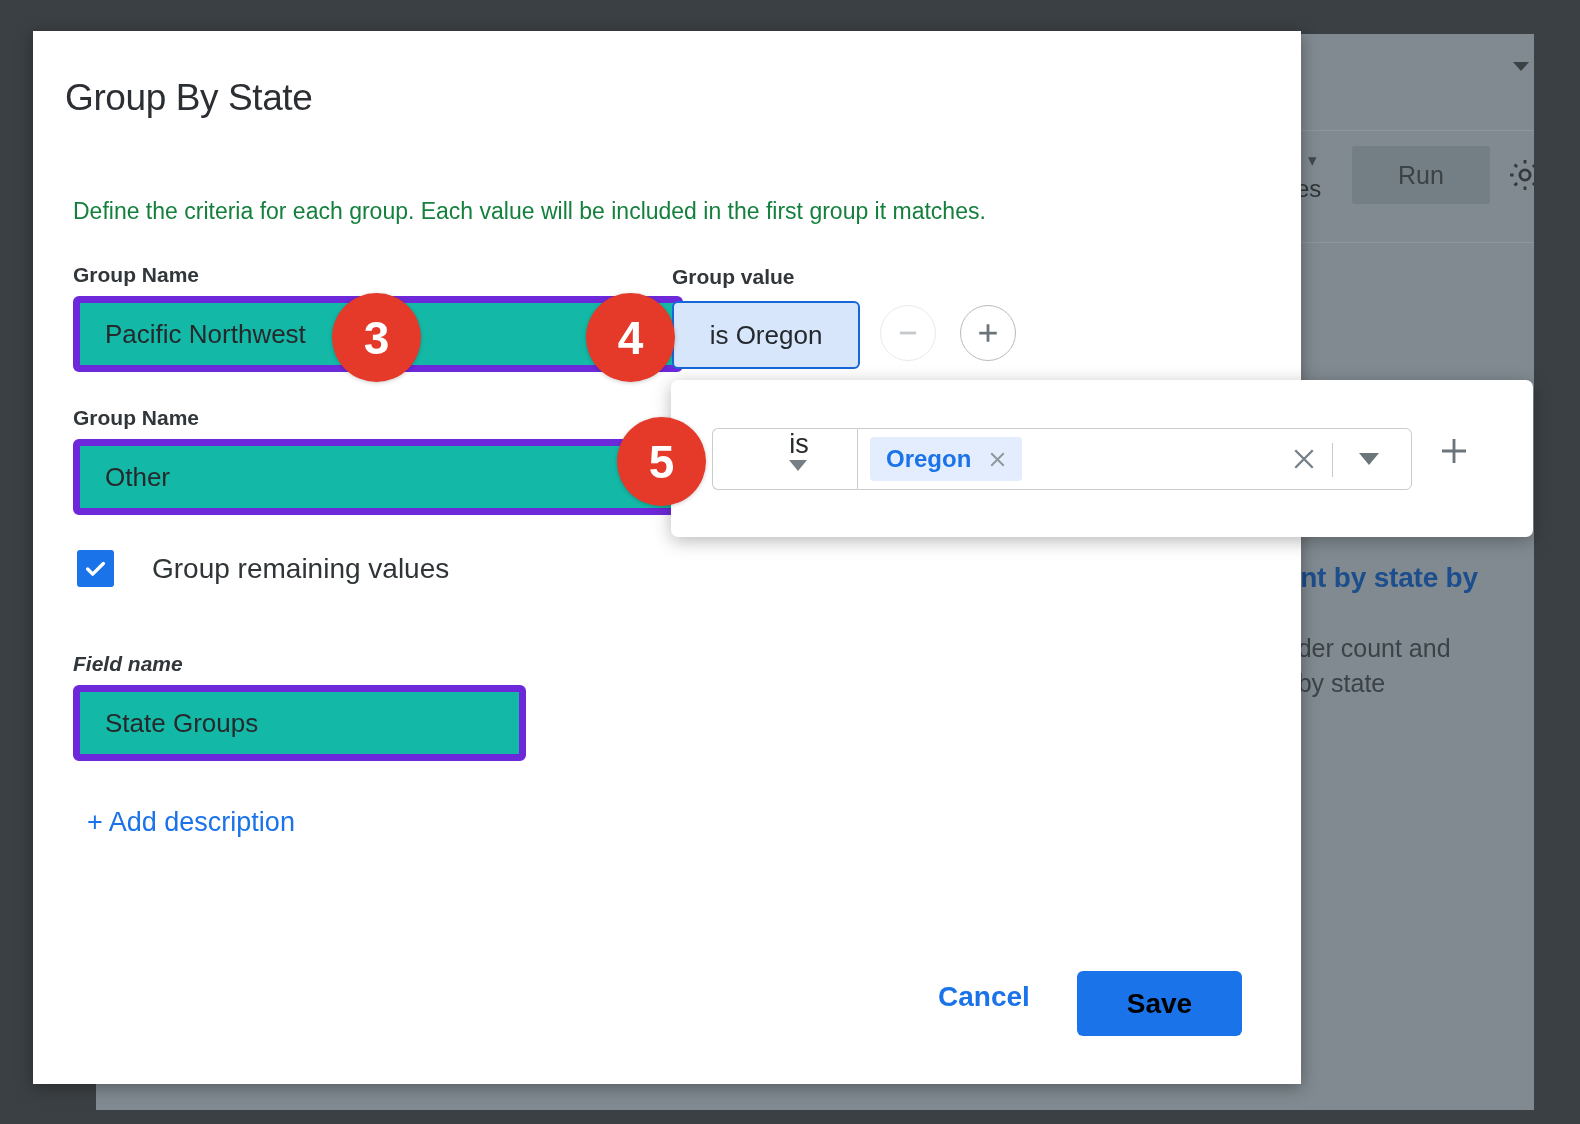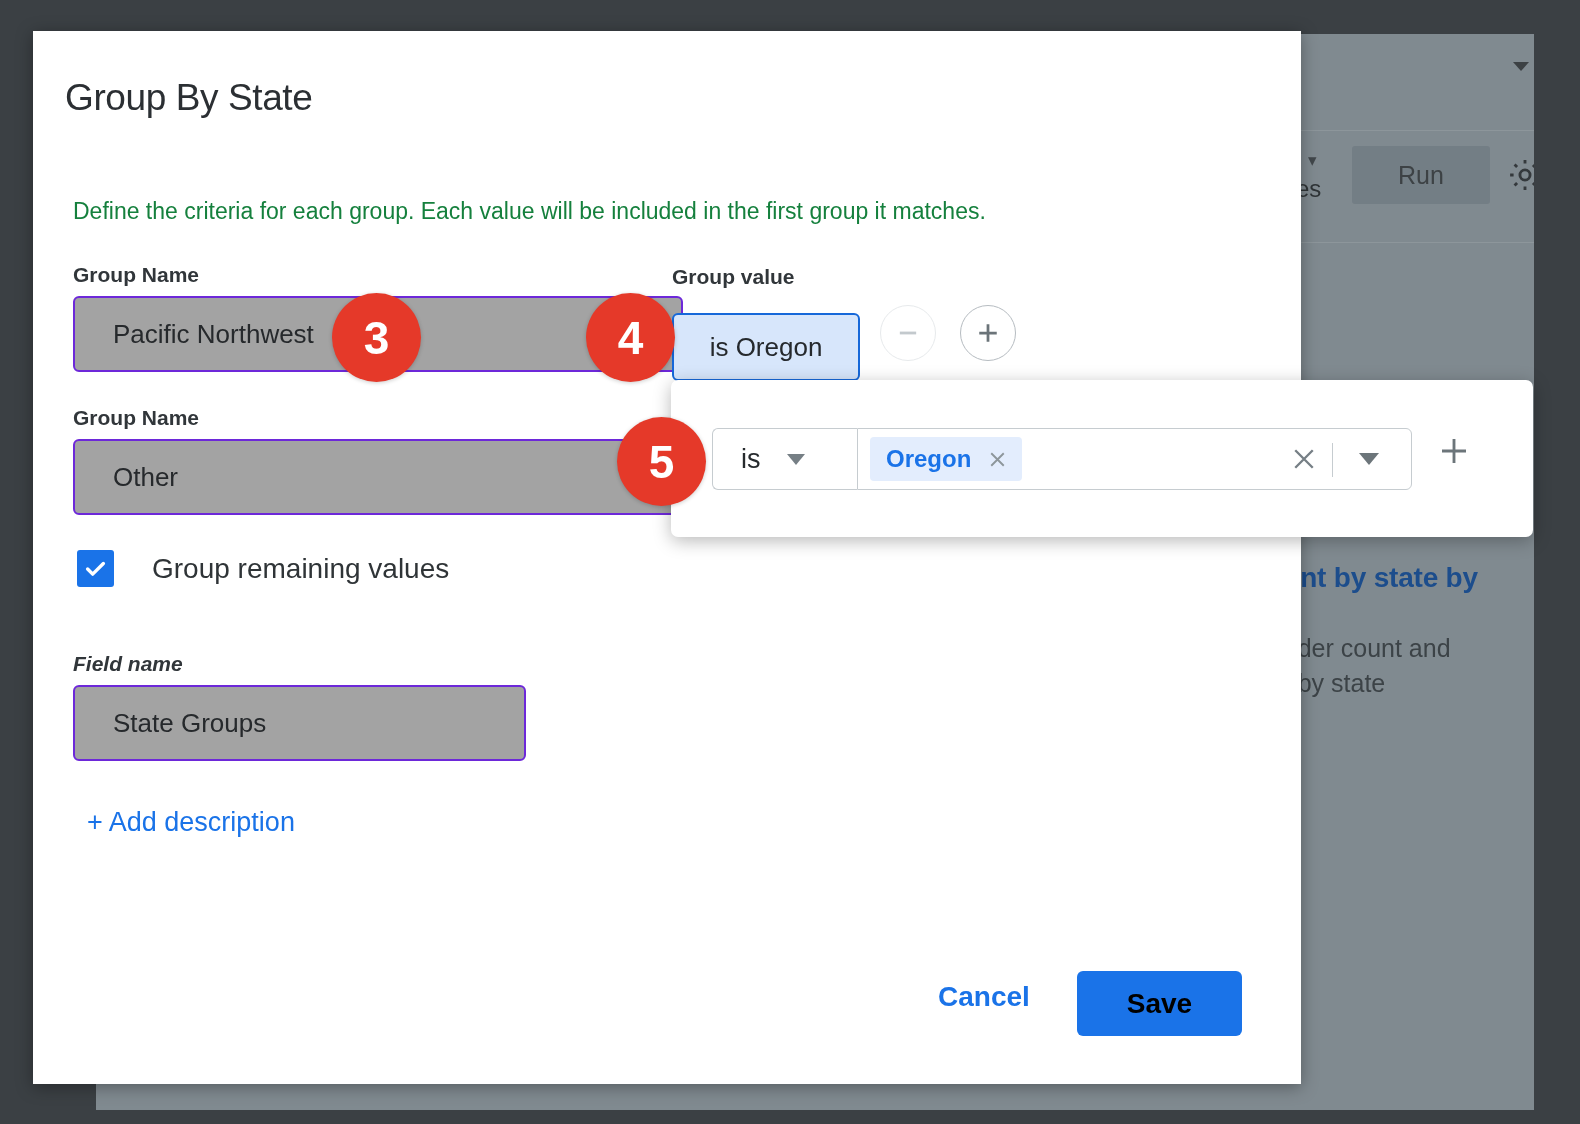--- a/index.html
+++ b/index.html
@@ -128,46 +128,45 @@
   }
 
   .field-label {
     position: absolute;
     font-size: 21px;
     font-weight: bold;
     color: #31363a;
   }
   .text-input {
     position: absolute;
-    border: 2px solid #6d28d9;
+    border: 7px solid #6d28d9;
     border-radius: 6px;
-    background: #a3a3a3;
-    display: flex;
-    align-items: center;
-    padding-left: 38px;
+    background: #14b8a6;
+    display: flex;
+    align-items: center;
+    padding-left: 25px;
     font-size: 26px;
     color: #26292c;
   }
 
   
   .group-value-btn {
     position: absolute;
     left: 639px;
     top: 270px;
     width: 188px;
     height: 68px;
     background: #d7e6fb;
     border: 2px solid #1668d9;
     border-radius: 6px;
     display: flex;
     align-items: center;
     justify-content: center;
     font-size: 26px;
     color: #25292d;
-    margin-top: 12px;
   }
 
   .round-btn {
     position: absolute;
     width: 56px;
     height: 56px;
     border-radius: 50%;
     display: flex;
     align-items: center;
     justify-content: center;
@@ -260,20 +259,21 @@
     left: 41px;
     top: 48px;
     width: 145px;
     height: 62px;
     border: 1px solid #c6ccd0;
     border-right: none;
     border-radius: 6px 0 0 6px;
     background: #fff;
     display: flex;
     align-items: center;
+    flex-direction: column;
   }
   .pop-op-text {
     margin-left: 28px;
     font-size: 27px;
     color: #272b2e;
   }
   .pop-caret {
     width: 0; height: 0;
     border-left: 9px solid transparent;
     border-right: 9px solid transparent;

